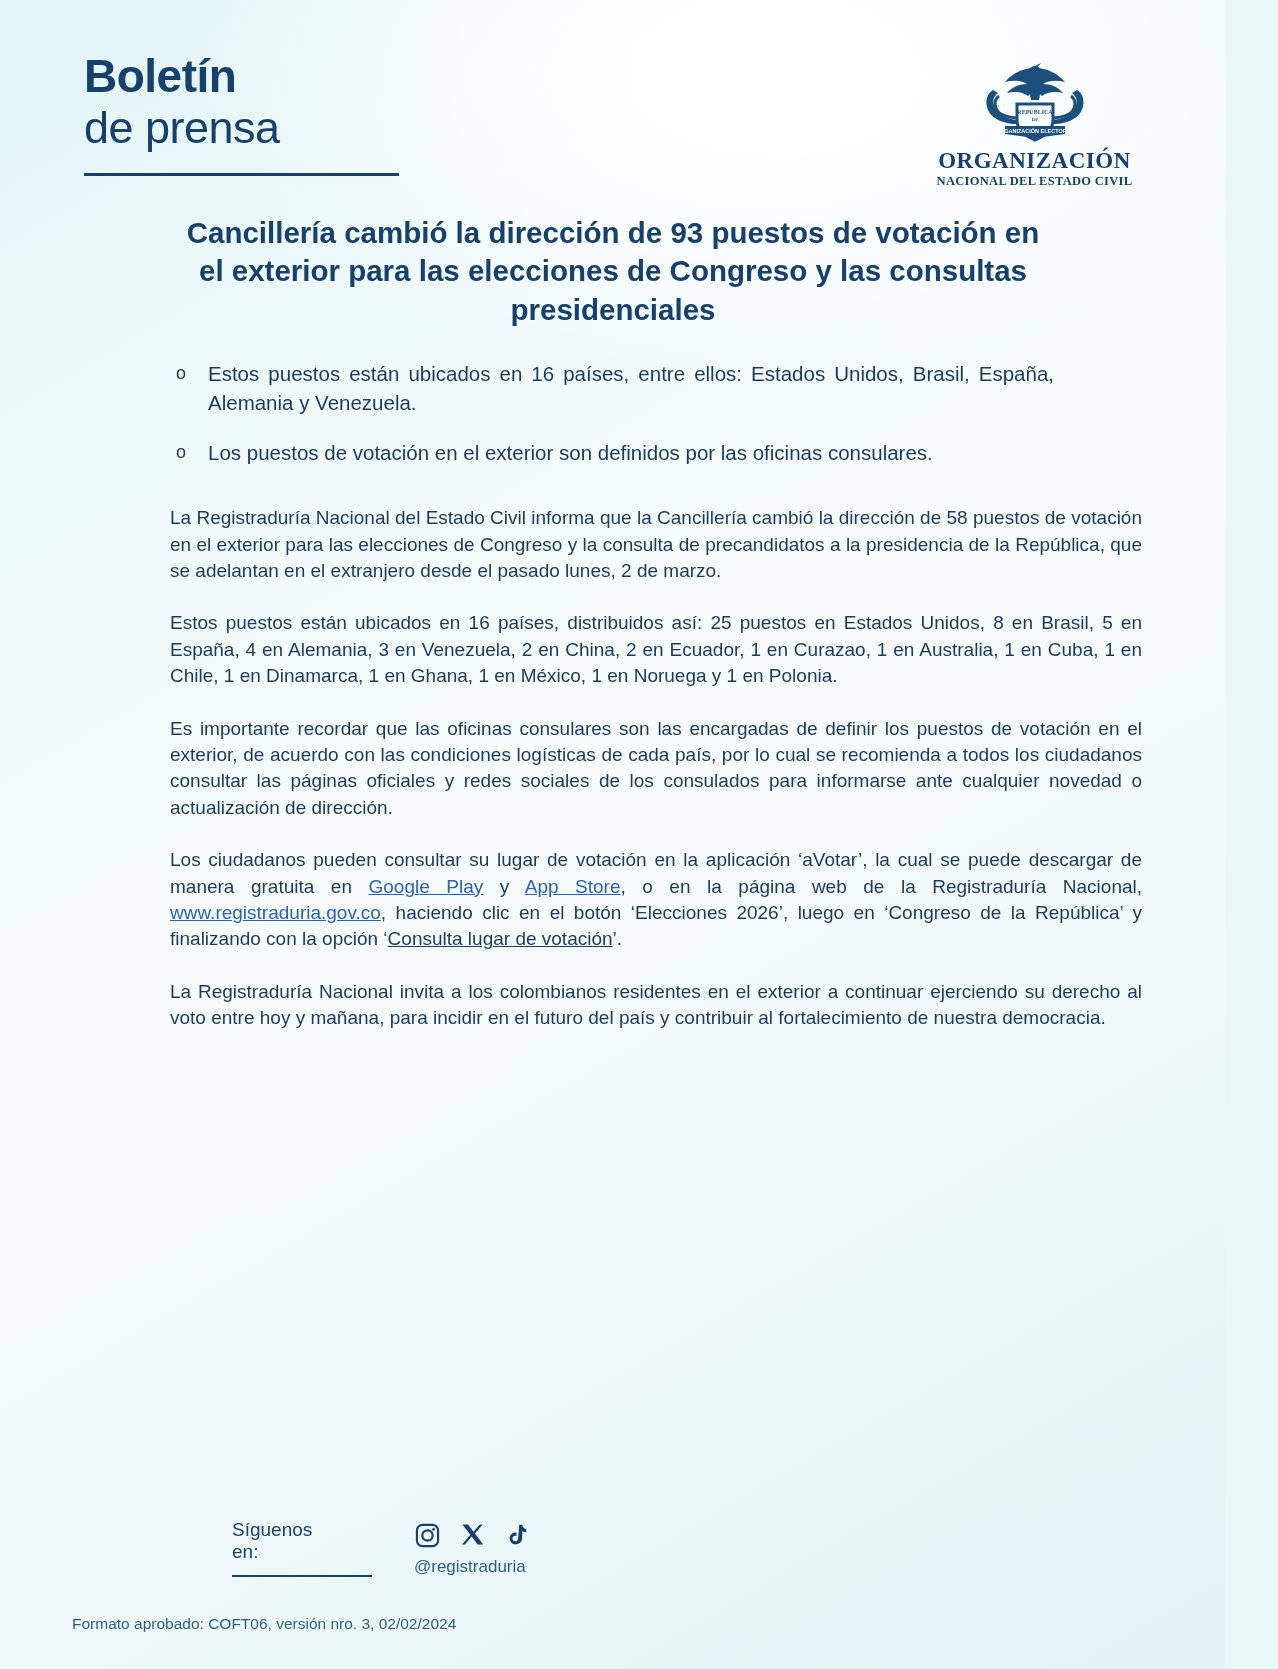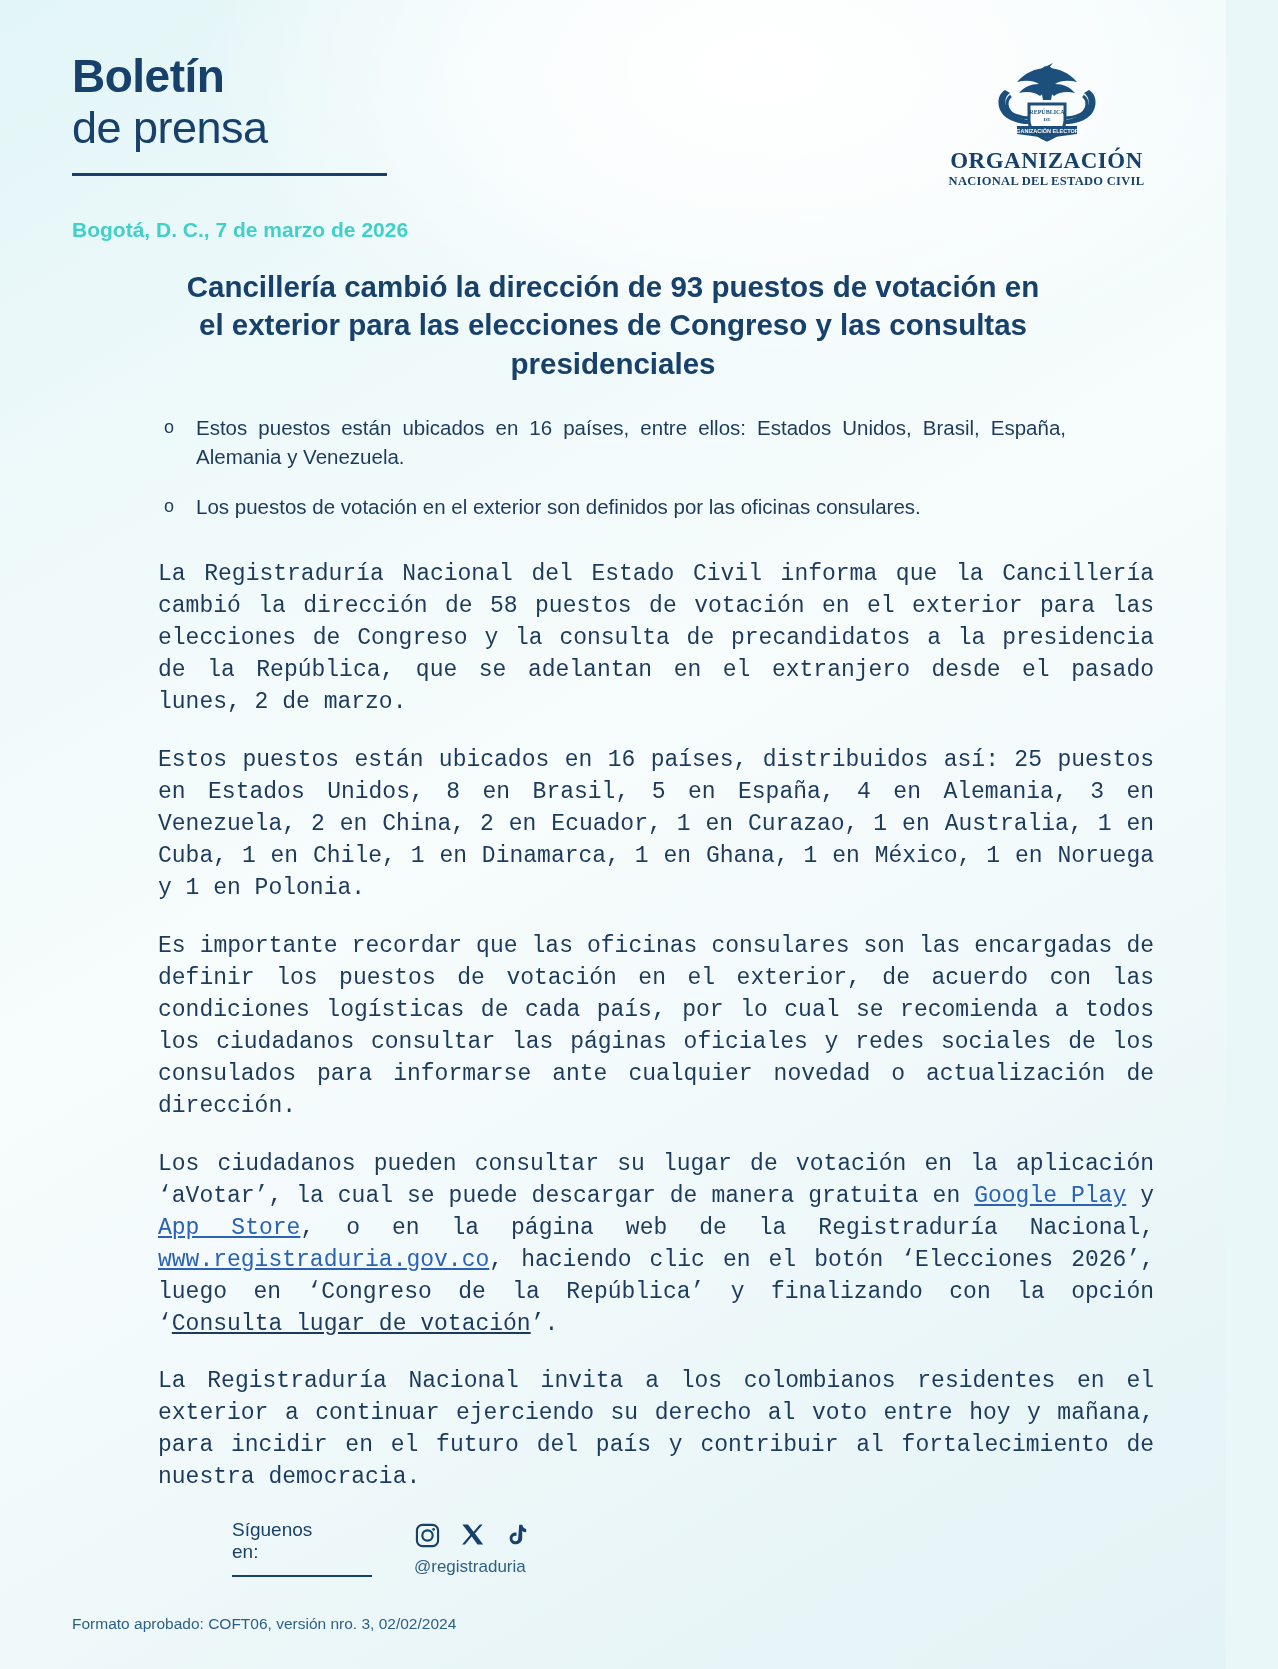--- a/index.html
+++ b/index.html
@@ -16,21 +16,21 @@
   }
 
   .page {
     position: relative;
     width: 1226px;
     height: 1669px;
     box-sizing: border-box;
     background:
       radial-gradient(ellipse 900px 500px at 62% 4%, #ffffff 0%, rgba(255,255,255,0.75) 28%, rgba(255,255,255,0) 62%),
       linear-gradient(150deg, #e2f5f7 0%, #eef9fa 22%, #f7fcfc 45%, #f3fafb 62%, #eaf6f8 80%, #e4f3f6 100%);
-    padding: 0 0;
+    padding: 0 12px;
   }
 
   
   .header {
     position: relative;
     padding: 52px 72px 0 72px;
     display: flex;
     align-items: flex-start;
     justify-content: space-between;
   }
@@ -135,25 +135,24 @@
     color: #1b3a5c;
   }
 
   
   .body-copy {
     margin: 38px 0 0 0;
     padding: 0 72px 0 158px;
   }
   .body-copy p {
     margin: 0 0 26px 0;
-    font-size: 23px;
+    font-size: 19px;
     color: #1b3a5c;
     line-height: 1.39;
     text-align: justify;
-    font-family: Liberation Mono, monospace;
   }
   .body-copy p:last-child { margin-bottom: 0; }
 
   a.doclink {
     color: #2a62b6;
     text-decoration: underline;
   }
   .quoted-link {
     color: #1b3a5c;
     text-decoration: underline;
@@ -247,21 +246,20 @@
         <text x="56" y="69" font-family="Liberation Serif, serif" font-size="5" font-weight="bold" fill="#1c4f7c" text-anchor="middle">COLOMBIA</text>
 
         <path d="M26 66 L86 66 L86 74 L56 78 L26 74 Z" fill="#1c4f7c"></path>
         <text x="56" y="73" font-family="Liberation Sans, sans-serif" font-size="5.5" font-weight="bold" fill="#ffffff" text-anchor="middle">ORGANIZACIÓN ELECTORAL</text>
       </svg>
       <div class="logo-name">ORGANIZACIÓN</div>
       <div class="logo-sub">NACIONAL DEL ESTADO CIVIL</div>
     </div>
   </div>
 
-  <div class="dateline">Bogotá, D. C., 7 de marzo de 2026</div>
 
   <h1 class="headline">Cancillería cambió la dirección de 93 puestos de votación en el exterior para las elecciones de Congreso y las consultas presidenciales</h1>
 
   <div class="bullets">
     <div class="bullet">
       <span class="marker">o</span>
       <span>Estos puestos están ubicados en 16 países, entre ellos: Estados Unidos, Brasil, España, Alemania y Venezuela.</span>
     </div>
     <div class="bullet">
       <span class="marker">o</span>

